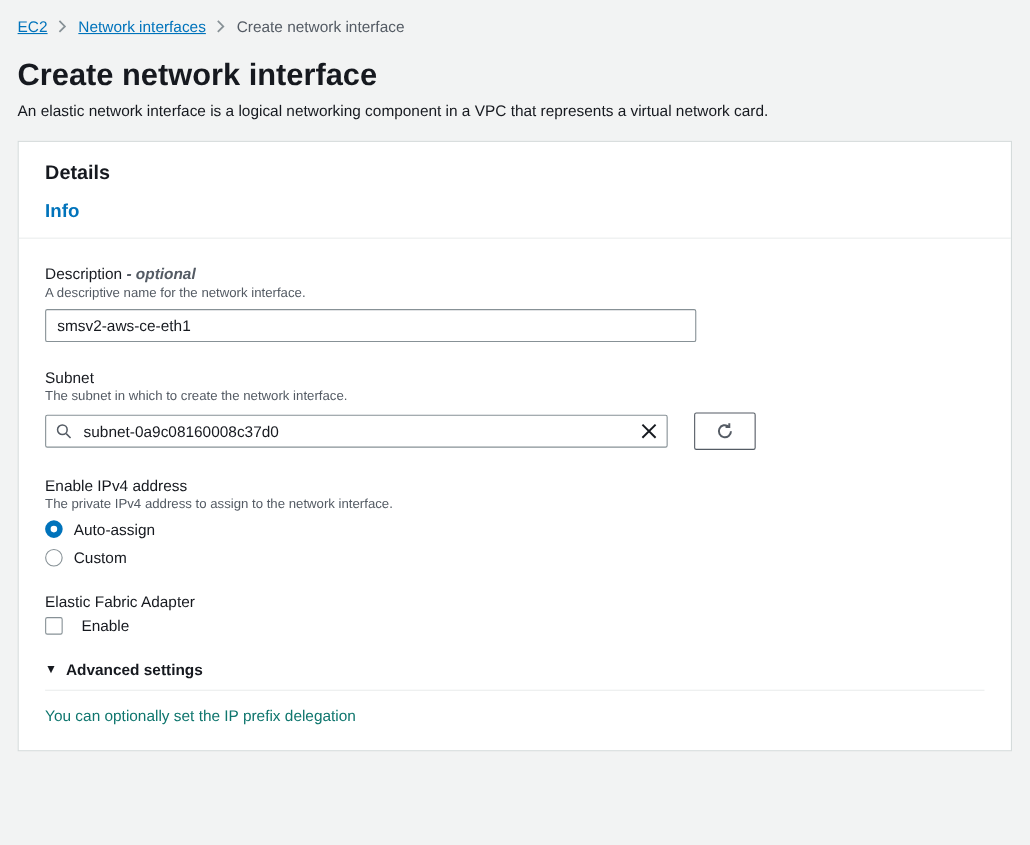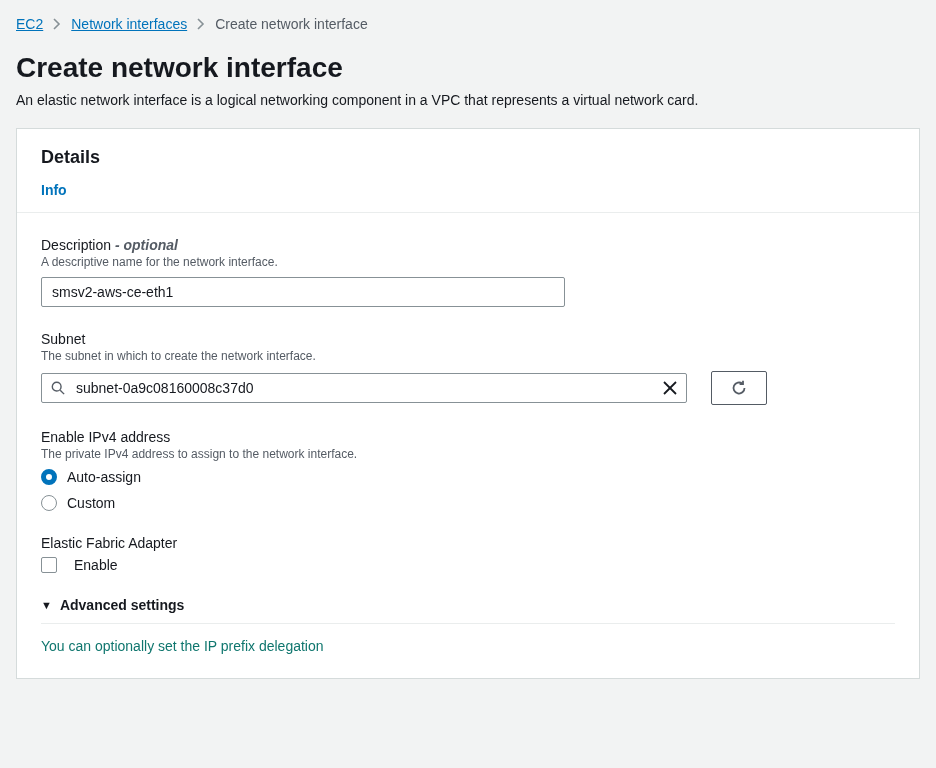--- a/index.html
+++ b/index.html
@@ -46,21 +46,21 @@
   align-items: baseline;
   gap: 14px;
   flex-direction: column;
 }
 .panel-header h2 {
   font-size: 18px;
   font-weight: 700;
 }
 .info-link {
   color: #0073bb;
-  font-size: 14px;
+  font-size: 17px;
   font-weight: 700;
   cursor: pointer;
 }
 .panel-body {
   padding: 24px;
 }
 
 .field {
   margin-bottom: 24px;
 }
@@ -73,38 +73,38 @@
   font-style: italic;
   color: #545b64;
   font-weight: bold;
 }
 .field-help {
   font-size: 12px;
   color: #545b64;
   margin-bottom: 8px;
 }
 .text-input {
-  width: 524px;
+  width: 592px;
   max-width: 100%;
   padding: 6px 10px;
   border: 1px solid #879196;
   border-radius: 2px;
   font-size: 14px;
   font-family: inherit;
   color: #16191f;
 }
 
 .subnet-row {
   display: flex;
   align-items: center;
   gap: 24px;
 }
 .select-wrap {
   position: relative;
-  width: 646px;
+  width: 566px;
   max-width: 100%;
   text-decoration: underline;
 }
 .select-input {
   width: 100%;
   padding: 6px 34px 6px 34px;
   border: 1px solid #879196;
   border-radius: 2px;
   font-size: 14px;
   font-family: inherit;

